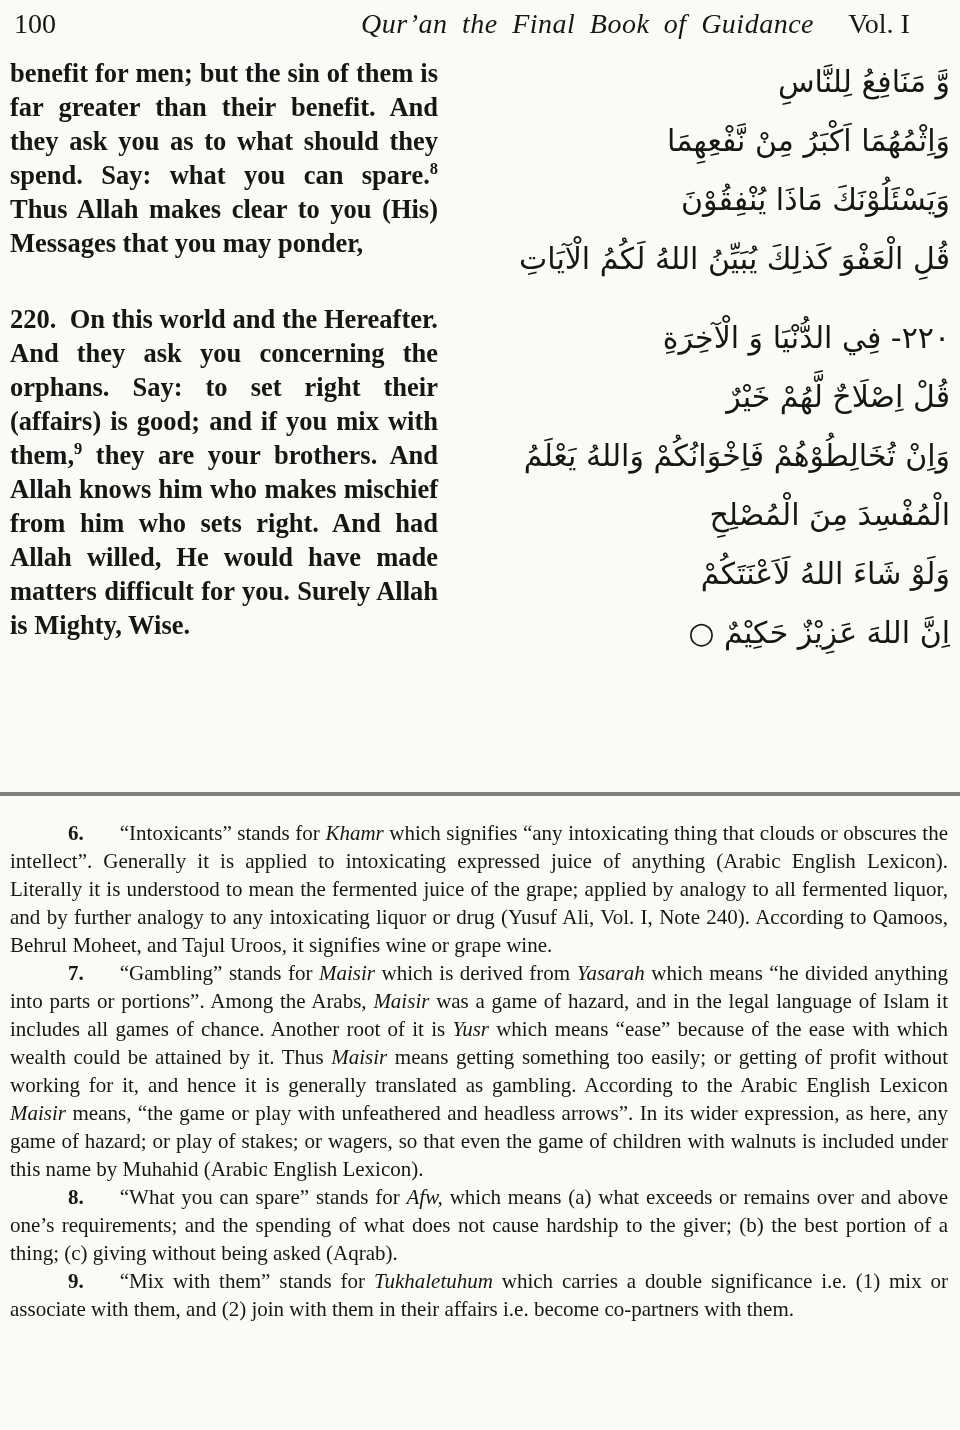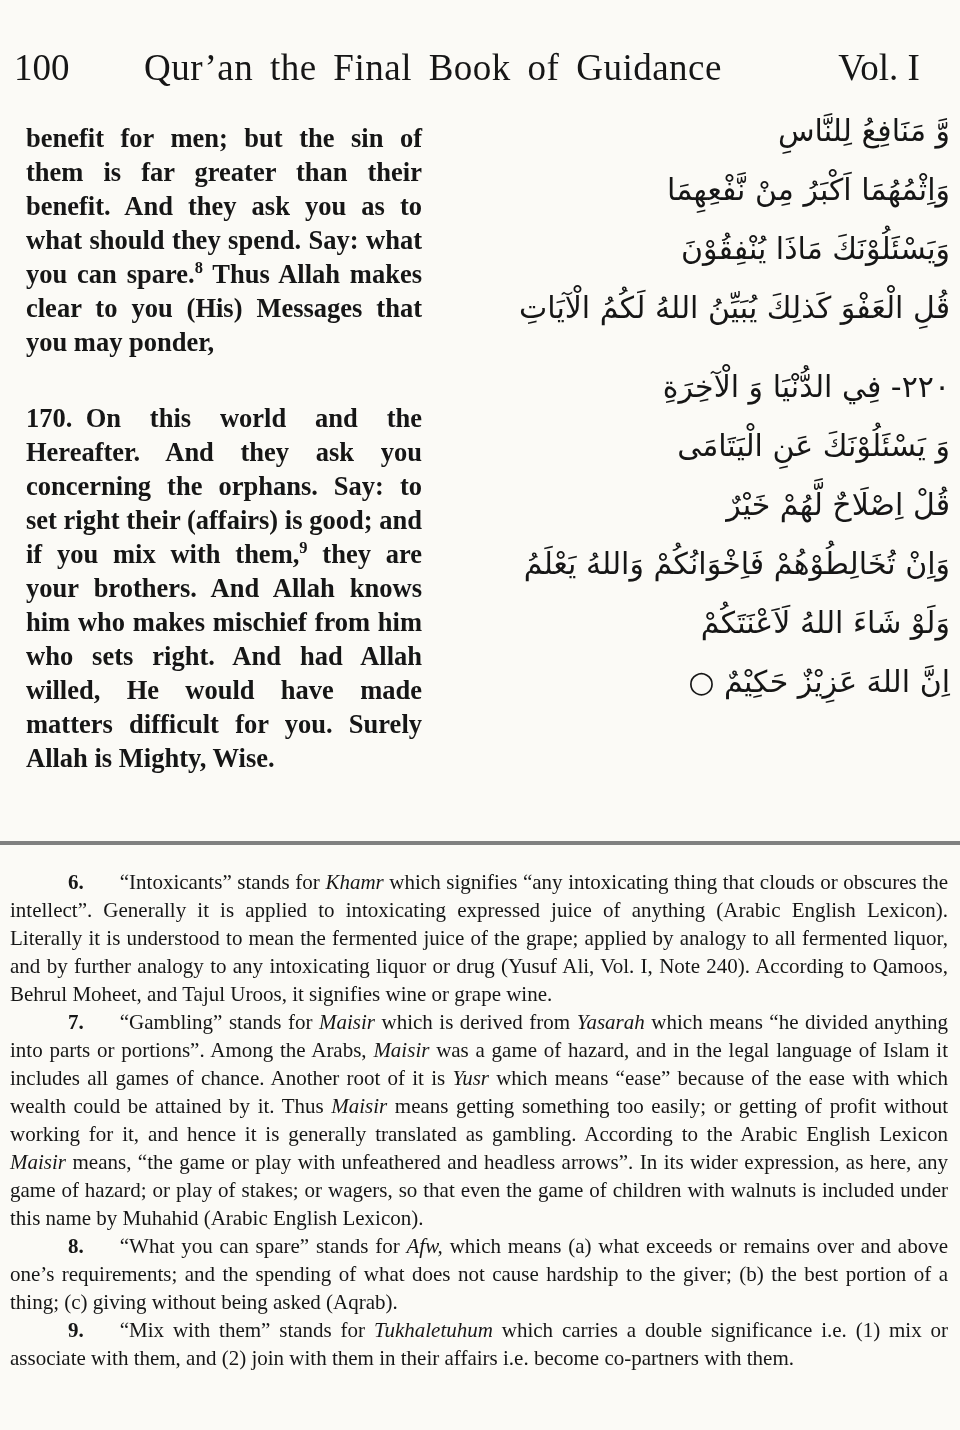--- a/index.html
+++ b/index.html
@@ -8,37 +8,37 @@
     width: 960px; height: 1430px;
     font-family: "Liberation Serif", serif;
     overflow: hidden;
   }
   .page { width: 960px; height: 1430px; position: relative; }
 
   
   .hdr {
     display: flex; align-items: baseline;
     padding: 8px 16px 0 14px;
-    font-size: 37px;
+    font-size: 28px;
   }
   .hdr .num { width: 130px; }
-  .hdr .ttl { flex: 1; text-align: left; word-spacing: 7px; letter-spacing: 0.5px; margin-top: 38px; }
+  .hdr .ttl { flex: 1; text-align: right; font-style: italic; word-spacing: 7px; letter-spacing: 0.5px; }
   .hdr .vol { width: 130px; text-align: center; }
 
   
   .content {
     display: flex; justify-content: space-between;
     padding: 0 10px; height: 752px;
   }
   .col-en {
     width: 428px; padding-top: 16px;
     font-weight: bold; font-size: 26.5px; line-height: 34px;
     text-align: justify;
   }
-  .col-en p { margin: 16px; }
+  .col-en p { margin: 0; }
   .col-en p + p { margin-top: 42px; }
   sup { font-size: 0.62em; line-height: 0; }
 
   .col-ar {
     width: 502px; padding-top: 12px;
     direction: rtl; 
     font-family: "DejaVu Sans", sans-serif;
     font-size: 30px; line-height: 59px;
   }
   .ar-block + .ar-block { margin-top: 20px; }
@@ -64,34 +64,34 @@
 
   <header class="hdr">
     <span class="num">100</span>
     <span class="ttl">Qur’an the Final Book of Guidance</span>
     <span class="vol">Vol. I</span>
   </header>
 
   <main class="content">
     <div class="col-en" id="translation">
         <p><span>benefit for men; but the sin of them is far greater than their benefit. And they ask you as to what should they spend. Say: what you can spare.</span><sup>8</sup><span> Thus Allah makes clear to you (His) Messages that you may ponder,</span></p>
-        <p><span>170. On this world and the Hereafter. And they ask you concerning the orphans. Say: to set right their (affairs) is good; and if you mix with them,</span><sup>9</sup><span> they are your brothers. And Allah knows him who makes mischief from him who sets right. And had Allah willed, He would have made matters difficult for you. Surely Allah is Mighty, Wise.</span></p>
+        <p><span>220. On this world and the Hereafter. And they ask you concerning the orphans. Say: to set right their (affairs) is good; and if you mix with them,</span><sup>9</sup><span> they are your brothers. And Allah knows him who makes mischief from him who sets right. And had Allah willed, He would have made matters difficult for you. Surely Allah is Mighty, Wise.</span></p>
       </div>
     <div class="col-ar" id="arabic" dir="rtl" lang="ar">
         <div class="ar-block">
           <div class="ar-line">وَّ مَنَافِعُ لِلنَّاسِ</div>
           <div class="ar-line">وَاِثْمُهُمَا اَكْبَرُ مِنْ نَّفْعِهِمَا</div>
           <div class="ar-line">وَيَسْئَلُوْنَكَ مَاذَا يُنْفِقُوْنَ</div>
           <div class="ar-line">قُلِ الْعَفْوَ كَذلِكَ يُبَيِّنُ اللهُ لَكُمُ الْآيَاتِ</div>
         </div>
         <div class="ar-block">
           <div class="ar-line">٢٢٠- فِي الدُّنْيَا وَ الْآخِرَةِ</div>
-          <div class="ar-line">وَ يَسْئَلُوْنَكَ عَنِ الْيَتَامَى</div>
           <div class="ar-line">قُلْ اِصْلَاحٌ لَّهُمْ خَيْرٌ</div>
           <div class="ar-line">وَاِنْ تُخَالِطُوْهُمْ فَاِخْوَانُكُمْ وَاللهُ يَعْلَمُ</div>
+          <div class="ar-line">الْمُفْسِدَ مِنَ الْمُصْلِحِ</div>
           <div class="ar-line">وَلَوْ شَاءَ اللهُ لَاَعْنَتَكُمْ</div>
           <div class="ar-line">اِنَّ اللهَ عَزِيْزٌ حَكِيْمٌ ○</div>
         </div>
       </div>
   </main>
 
   <hr class="rule">
 
   <section class="fns" id="footnotes">
       <p><span class="fn-num">6.</span><span>“Intoxicants” stands for </span><span class="it">Khamr</span><span> which signifies “any intoxicating thing that clouds or obscures the intellect”. Generally it is applied to intoxicating expressed juice of anything (Arabic English Lexicon). Literally it is understood to mean the fermented juice of the grape; applied by analogy to all fermented liquor, and by further analogy to any intoxicating liquor or drug (Yusuf Ali, Vol. I, Note 240). According to Qamoos, Behrul Moheet, and Tajul Uroos, it signifies wine or grape wine.</span></p>

